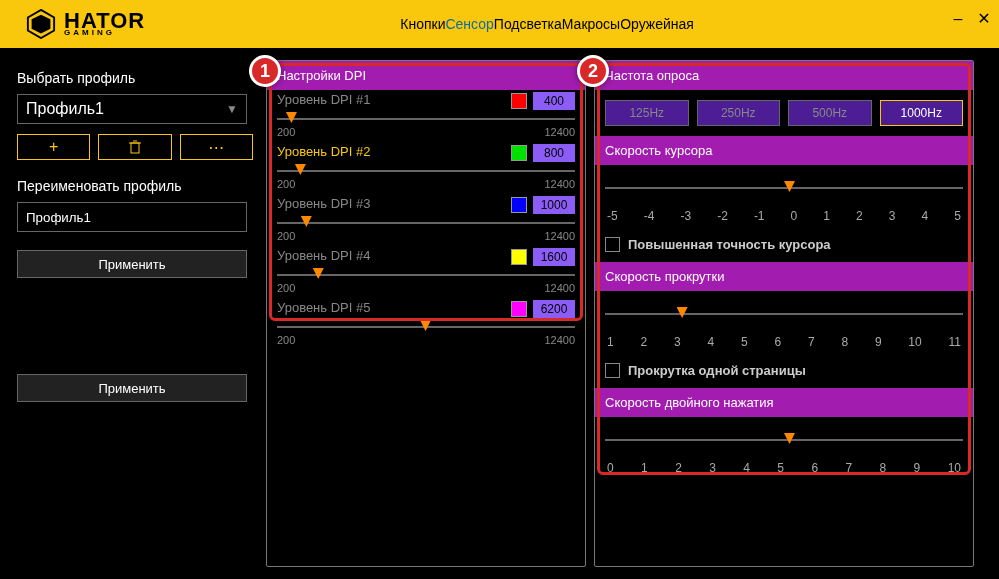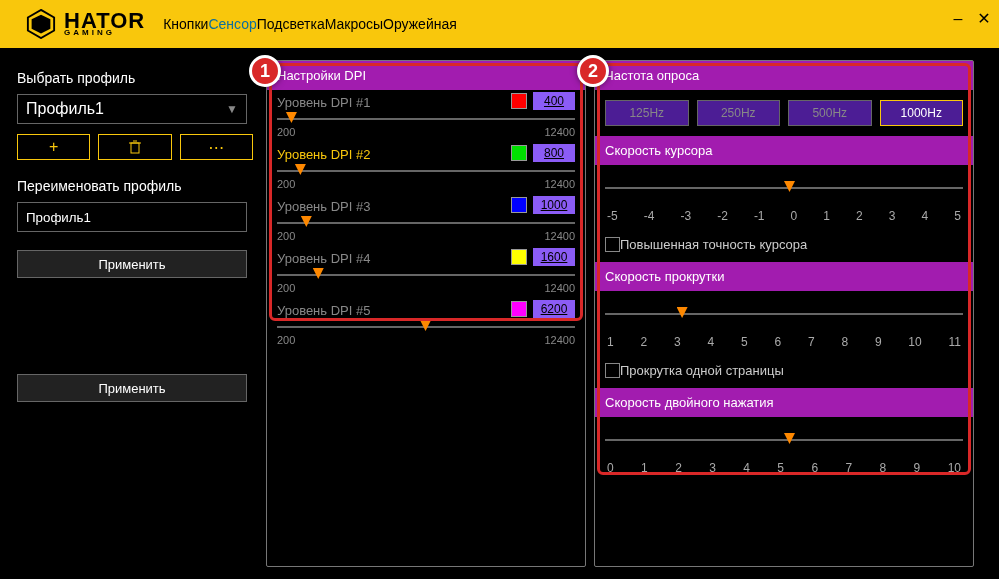--- a/index.html
+++ b/index.html
@@ -3,60 +3,60 @@
 <meta charset="utf-8">
 <style>
 * { box-sizing: border-box; margin: 0; padding: 0; font-family: Arial, sans-serif; }
 body { background: #a0a0a0; width: 999px; height: 579px; overflow: hidden; }
 .window { position: absolute; top: 0; left: 0; width: 999px; height: 579px; background: #000; }
 .titlebar { height: 48px; background: #f9c70c; display: flex; align-items: center; }
 .logo { display: flex; align-items: center; padding: 0 18px; margin-left: 8px; }
 .logo-icon { width: 30px; height: 30px; }
 .logo-text { margin-left: 8px; font-size: 22px; font-weight: bold; color: #000; letter-spacing: 1px; display: flex; flex-direction: column; line-height: 0.8; }
 .logo-sub { font-size: 8px; letter-spacing: 3px; }
-.nav { flex: 1; display: flex; justify-content: flex-start; padding-right: 68px; }
+.nav { flex: 1; display: flex; justify-content: center; padding-right: 68px; }
 .nav-item { color: #000; font-size: 14px; cursor: pointer; }
 .nav-item.active { color: #0c6e9e; }
 .win-controls { position: absolute; right: 8px; top: 12px; display: flex; gap: 12px; }
 .win-btn { width: 14px; height: 14px; cursor: pointer; color: #000; font-size: 16px; line-height: 14px; text-align: center; }
 .body { display: flex; padding: 12px; gap: 8px; height: calc(100% - 48px); }
 .col { background: #000; }
 .col-left { width: 246px; padding: 10px 5px; }
 .col-mid { width: 320px; border: 1px solid #777; border-radius: 2px; position: relative; }
 .col-right { width: 380px; border: 1px solid #777; border-radius: 2px; position: relative; }
 .marker { position: absolute; width: 32px; height: 32px; border-radius: 50%; background: #d92828; border: 3px solid #fff; color: #fff; font-weight: bold; display: flex; align-items: center; justify-content: center; font-size: 18px; z-index: 10; box-shadow: 0 0 6px rgba(0,0,0,0.5); }
 .highlight-box { position: absolute; border: 3px solid #d92828; border-radius: 6px; pointer-events: none; z-index: 5; }
 .label-white { color: #fff; font-size: 14px; margin-bottom: 8px; display: block; }
 .profile-select { width: 230px; height: 30px; background: #000; border: 1px solid #666; color: #fff; padding: 0 8px; display: flex; align-items: center; justify-content: space-between; cursor: pointer; margin-bottom: 10px; }
 .chevron { color: #888; font-size: 12px; }
 .btn-row { display: flex; gap: 8px; margin-bottom: 18px; }
 .small-btn { flex: 1; height: 26px; border: 1px solid #f9c70c; background: #000; color: #f9c70c; font-size: 16px; display: flex; align-items: center; justify-content: center; cursor: pointer; }
 .text-input { width: 230px; height: 30px; background: #000; border: 1px solid #666; color: #fff; padding: 0 8px; margin-bottom: 18px; }
 .wide-btn { width: 230px; height: 28px; border: 1px solid #666; background: #222; color: #fff; font-size: 13px; cursor: pointer; margin-bottom: 10px; }
 .section-header { background: #a21caf; color: #fff; padding: 7px 10px; font-size: 13px; }
 .dpi-row { padding: 2px 10px 0 10px; }
-.dpi-top { display: flex; align-items: flex-end; justify-content: space-between; text-decoration: underline; }
+.dpi-top { display: flex; align-items: flex-start; justify-content: space-between; }
 .dpi-label { color: #888; font-size: 13px; }
 .dpi-label.sel { color: #f9c70c; }
 .dpi-right { display: flex; align-items: center; gap: 6px; }
 .color-sw { width: 16px; height: 16px; border: 1px solid #999; }
 .dpi-val { width: 42px; height: 18px; background: #8b5cf6; color: #000; font-size: 12px; text-align: center; line-height: 18px; }
 .slider-track { position: relative; height: 14px; margin: 2px 0 0 0; }
 .track-line { position: absolute; top: 6px; left: 0; right: 0; height: 2px; background: #666; }
 .handle { position: absolute; top: 0; width: 11px; height: 11px; background: #fe8800; clip-path: polygon(0 0, 100% 0, 50% 100%); cursor: pointer; }
 .range-labels { display: flex; justify-content: space-between; color: #888; font-size: 11px; padding: 0 0 4px 0; }
 .poll-row { display: flex; gap: 8px; padding: 10px; }
 .poll-btn { flex: 1; height: 26px; border: 1px solid #666; background: #4c1d95; color: #888; font-size: 12px; cursor: pointer; }
 .poll-btn.active { border-color: #f9c70c; color: #fff; }
 .speed-block { padding: 0 10px; }
 .slider2 { position: relative; height: 28px; margin: 8px 0; }
 .slider2 .track-line { top: 14px; }
 .slider2 .handle { top: 8px; }
 .tick-row { display: flex; justify-content: space-between; color: #aaa; font-size: 12px; padding: 0 2px 8px 2px; }
-.checkbox-row { display: flex; align-items: flex-end; padding: 6px 10px 10px 10px; color: #ccc; font-size: 13px; }
+.checkbox-row { display: flex; align-items: flex-end; gap: 8px; padding: 6px 10px 10px 10px; color: #ccc; font-size: 13px; font-weight: bold; }
 .chk { width: 15px; height: 15px; border: 1px solid #888; background: #000; cursor: pointer; }
 </style>
 </head>
 <body>
 
 <div class="window">
   <div class="titlebar">
     <div class="logo">
       <svg class="logo-icon" viewBox="0 0 32 32">
           <polygon points="16,1 30,9 30,23 16,31 2,23 2,9" fill="none" stroke="#000" stroke-width="2"></polygon>

